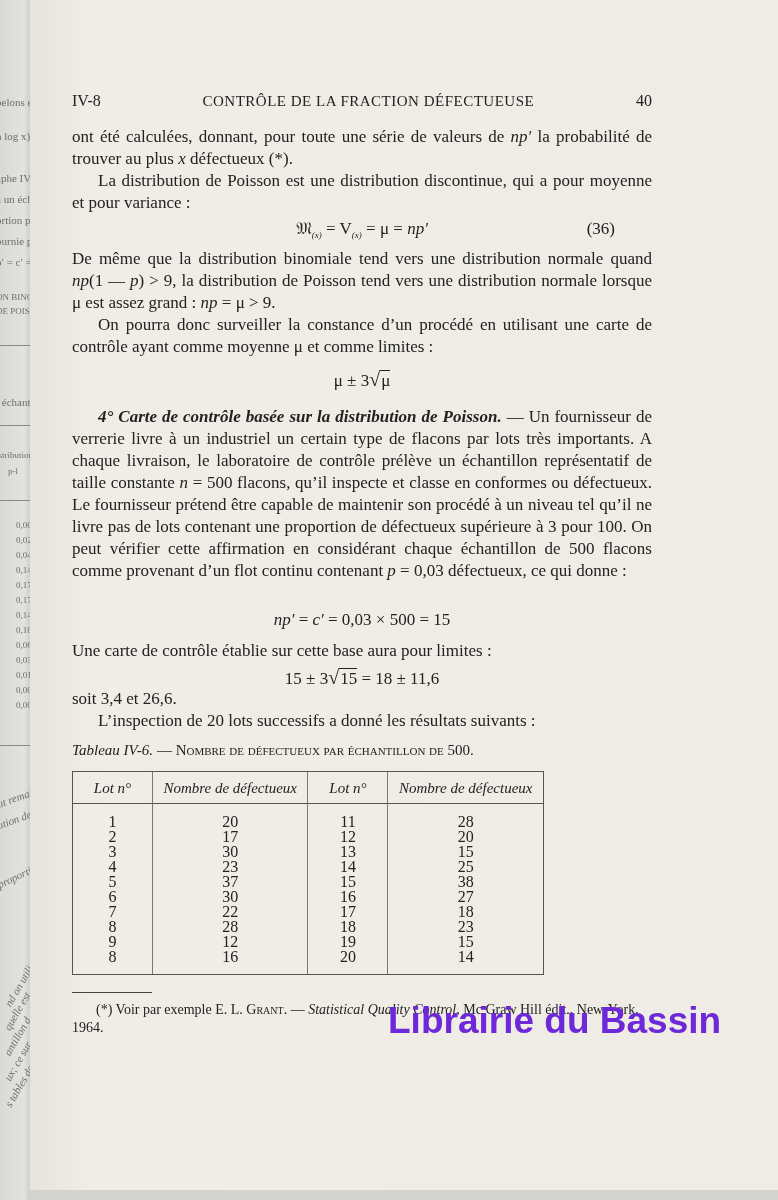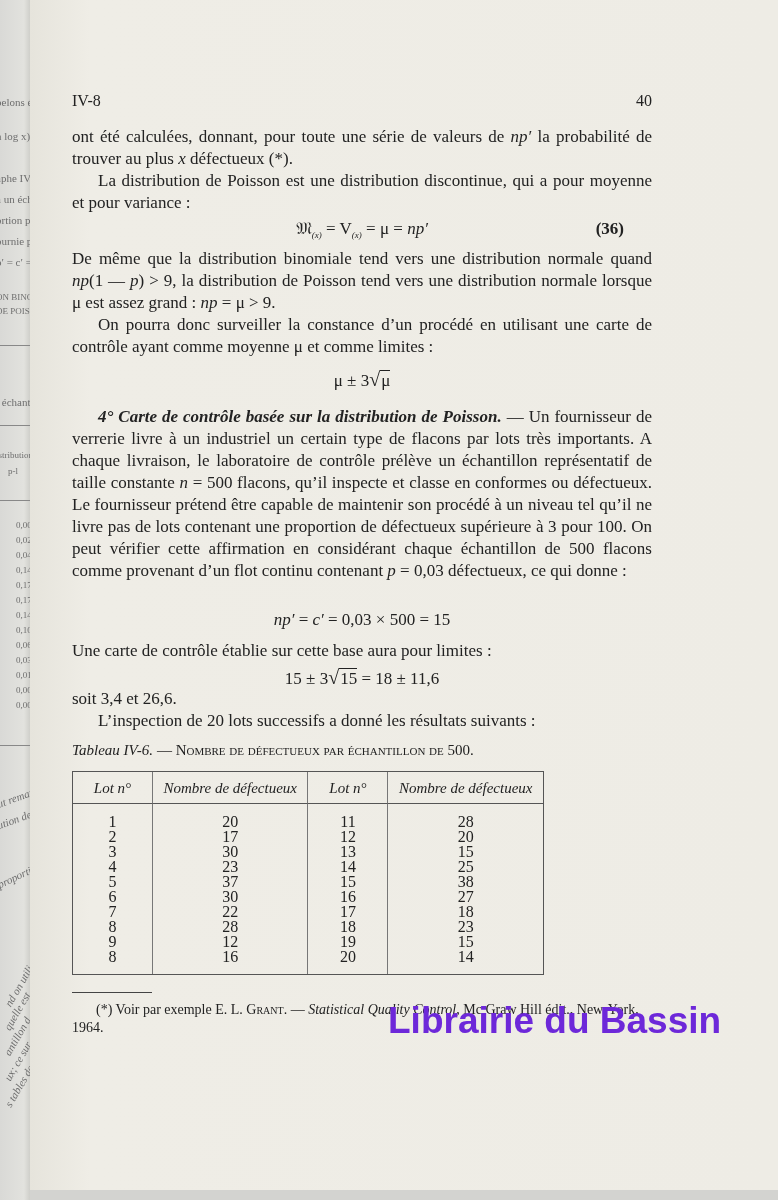--- a/index.html
+++ b/index.html
@@ -30,21 +30,21 @@
     background: #d3d3d0;
   }
   .running-head {
     position: absolute; left: 72px; top: 92px; width: 580px;
     font-size: 16px; display: flex; justify-content: space-between; align-items: flex-end;
   }
   .running-head .title { font-variant: small-caps; letter-spacing: 0.5px; font-size: 15px; }
   .text { position: absolute; left: 72px; width: 580px; font-size: 17px; line-height: 22px; text-align: justify; }
   .indent { text-indent: 26px; }
   .eq { position: absolute; left: 72px; width: 580px; text-align: center; font-size: 17px; }
-  .eq-num { position: absolute; right: 28px; font-weight: bold; }
+  .eq-num { position: absolute; right: 37px; }
   i { font-style: italic; }
   .bold-italic { font-style: italic; font-weight: bold; }
   .caption { position: absolute; left: 72px; width: 580px; top: 742px; font-size: 15px; }
   .caption .sc { font-variant: small-caps; }
   table.data {
     position: absolute; left: 72px; top: 771px; width: 472px;
     border-collapse: separate; border-spacing: 0;
     border: 1.5px solid #555;
     font-size: 16px;
   }
@@ -108,20 +108,21 @@
   <div class="bleed" style="top:1030px;left:-4px;font-style:italic;transform:rotate(-60deg)">antillon d</div>
   <div class="bleed" style="top:1055px;left:-4px;font-style:italic;transform:rotate(-60deg)">ux; ce sur</div>
   <div class="bleed" style="top:1080px;left:-4px;font-style:italic;transform:rotate(-60deg)">s tables de</div>
 </div>
 
 <div class="page"></div>
 <div class="bottom-edge"></div>
 
 <div class="running-head">
   <span>IV-8</span>
+  <span class="title">CONTRÔLE DE LA FRACTION DÉFECTUEUSE</span>
   <span>40</span>
 </div>
 
 <div class="text" style="top:126px">
   <span>ont été calculées, donnant, pour toute une série de valeurs de </span><i>np′</i><span> la probabilité de trouver au plus </span><i>x</i><span> défectueux (*).</span>
 </div>
 
 <div class="text indent" style="top:170px">La distribution de Poisson est une distribution discontinue, qui a pour moyenne et pour variance :</div>
 
 <div class="eq" style="top:219px">

